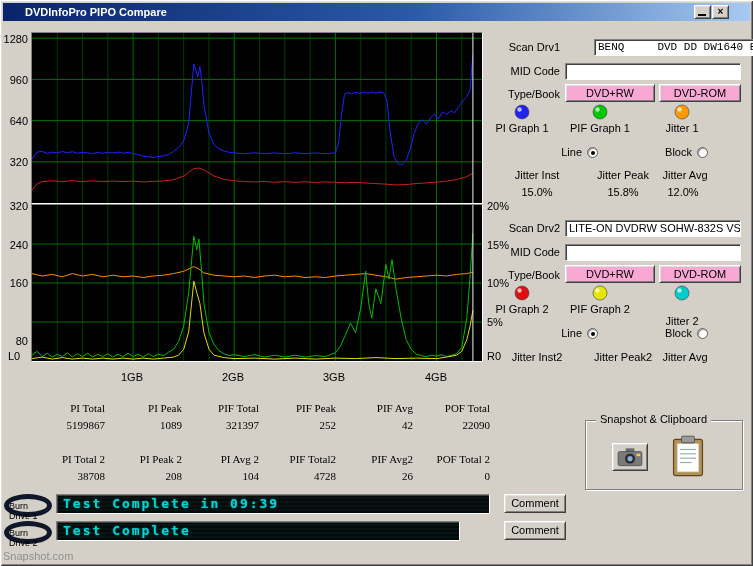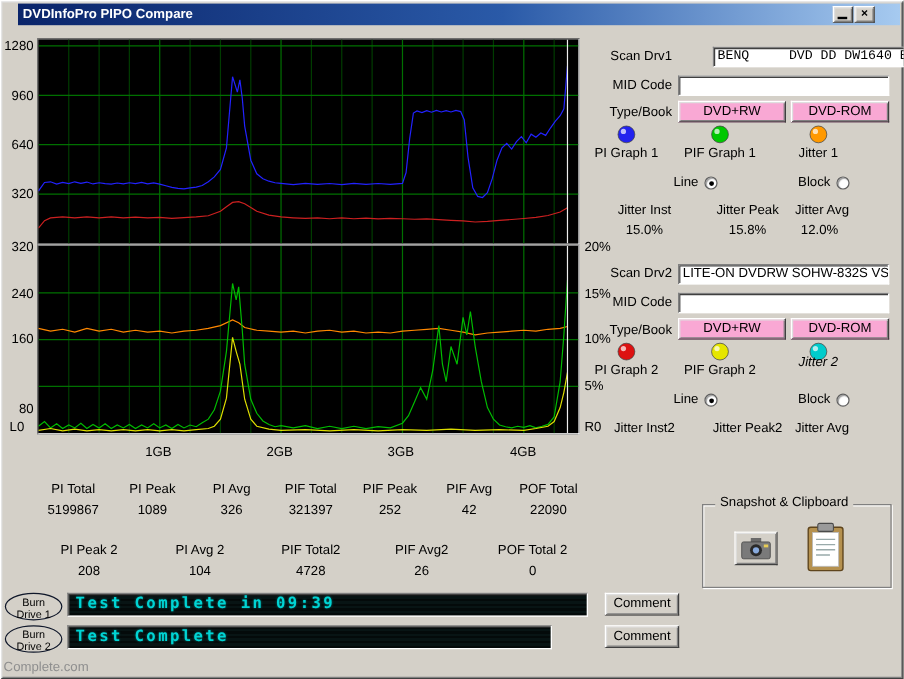--- a/index.html
+++ b/index.html
@@ -1,38 +1,38 @@
 <!DOCTYPE html>
 <html><head>
 <meta charset="utf-8">
 <style>
   *{margin:0;padding:0;box-sizing:border-box;}
   html,body{width:753px;height:566px;}
   body{position:relative;background:#d4d0c8;font-family:"Liberation Sans",sans-serif;font-size:11px;color:#000;overflow:hidden;}
   .frame{position:absolute;inset:0;background:#d4d0c8;box-shadow:inset 1px 1px 0 #ffffff,inset -1px -1px 0 #404040,inset 2px 2px 0 #dfdfdf,inset -2px -2px 0 #808080;}
-  .titlebar{position:absolute;left:3px;top:3px;right:3px;height:18px;background:linear-gradient(90deg,#0a246a,#2a5aa8 55%,#a6caf0);color:#fff;font-weight:bold;font-size:11px;line-height:18px;padding-left:4px;margin-left:12px;}
+  .titlebar{position:absolute;left:3px;top:3px;right:3px;height:18px;background:linear-gradient(90deg,#0a246a,#2a5aa8 55%,#a6caf0);color:#fff;font-weight:bold;font-size:11px;line-height:18px;padding-left:22px;}
   .tbtn{position:absolute;top:2px;width:17px;height:14px;background:#d4d0c8;border:1px solid;border-color:#fff #404040 #404040 #fff;box-shadow:inset 1px 1px 0 #dfdfdf,inset -1px -1px 0 #808080;color:#000;font-size:10px;font-weight:bold;text-align:center;line-height:12px;cursor:pointer;}
   .minbar{position:absolute;left:3px;bottom:2px;width:8px;height:2px;background:#000;}
   .lab{position:absolute;font-size:11px;white-space:nowrap;}
   .rlab{text-align:right;}
   .clab{text-align:center;}
   .chartbox{position:absolute;background:#000;border:1px solid;border-color:#808080 #ffffff #ffffff #808080;}
   .chartbox svg{display:block;width:100%;height:100%;}
   .field{position:absolute;background:#fff;border:1px solid;border-color:#808080 #fff #fff #808080;box-shadow:inset 1px 1px 0 #404040;font-size:11px;line-height:13px;padding:1px 3px;white-space:pre;overflow:hidden;}
   .btn{position:absolute;background:#d4d0c8;border:1px solid;border-color:#fff #404040 #404040 #fff;box-shadow:inset 1px 1px 0 #dfdfdf,inset -1px -1px 0 #808080;font-size:11px;text-align:center;cursor:pointer;}
   .tbbox{position:absolute;background:#f9a8d4;border:1px solid;border-color:#fff #404040 #404040 #fff;box-shadow:inset 1px 1px 0 #dfdfdf,inset -1px -1px 0 #808080;font-size:11px;text-align:center;line-height:16px;}
   .radio{position:absolute;width:11px;height:11px;border-radius:50%;background:#fff;border:1px solid #606060;box-shadow:inset 1px 1px 1px #9a9a9a;}
   .radio.on::after{content:"";position:absolute;left:2.5px;top:2.5px;width:4px;height:4px;border-radius:50%;background:#000;}
   .statsrow{position:absolute;left:28px;width:462px;display:flex;}
-  .statcell{flex:1;text-align:center;}
+  .statcell{flex:1;text-align:right;font-family:Liberation Serif, serif;}
   .statval{margin-top:5px;}
   .groupbox{position:absolute;border:1px solid #808080;box-shadow:inset 1px 1px 0 #fff,1px 1px 0 #fff;}
   .legend{position:absolute;top:-8px;left:10px;background:#d4d0c8;padding:0 4px;font-size:11px;white-space:nowrap;}
   .lcd{position:absolute;background:repeating-linear-gradient(0deg,#040a0a 0 2px,#081414 2px 4px);border:1px solid;border-color:#808080 #fff #fff #808080;box-shadow:inset 1px 1px 0 #404040;color:#00d4d4;font-family:"DejaVu Sans Mono",monospace;font-weight:bold;font-size:13px;letter-spacing:2px;line-height:18px;padding:0 6px;overflow:hidden;text-shadow:0 0 2px #007878;}
-  .oval{position:absolute;border:1px solid #0f172a;border-radius:50%;text-align:center;font-size:9px;line-height:10px;padding-top:2px;}
+  .oval{position:absolute;border:5px solid #0f172a;border-radius:50%;font-size:9px;line-height:10px;padding-top:2px;}
   .watermark{position:absolute;font-size:11px;color:#8f8f8f;}
   .ball{position:absolute;}
 </style>
 </head>
 <body>
 
 <div class="frame"></div>
 
 <div class="titlebar">
   <span>DVDInfoPro PIPO Compare</span>
@@ -172,62 +172,62 @@
 <svg class="ball" style="left:592px;top:285px;" width="16" height="16">
     <circle cx="8" cy="8" r="7" stroke="#404040" stroke-width="0.6" fill="#e6e600"></circle>
     <circle cx="5.5" cy="5.5" r="2.2" fill="#ffffff" opacity="0.7"></circle>
   </svg>
 <svg class="ball" style="left:674px;top:285px;" width="16" height="16">
     <circle cx="8" cy="8" r="7" stroke="#404040" stroke-width="0.6" fill="#00cccc"></circle>
     <circle cx="5.5" cy="5.5" r="2.2" fill="#ffffff" opacity="0.7"></circle>
   </svg>
 <div class="lab clab" style="left:492px;top:303px;width:60px;">PI Graph 2</div>
 <div class="lab clab" style="left:566px;top:303px;width:68px;">PIF Graph 2</div>
-<div class="lab clab" style="left:652px;top:296px;width:60px;font-style:italic;">Jitter 2</div>
+<div class="lab clab" style="left:652px;top:315px;width:60px;">Jitter 2</div>
 
 <div class="lab rlab" style="left:548px;top:327px;width:34px;">Line</div>
 <div class="radio on" id="radio2-line" style="left:587px;top:328px;"></div>
 <div class="lab rlab" style="left:654px;top:327px;width:38px;">Block</div>
 <div class="radio" id="radio2-block" style="left:697px;top:328px;"></div>
 
 <div class="lab clab" style="left:504px;top:351px;width:66px;">Jitter Inst2</div>
 <div class="lab clab" style="left:588px;top:351px;width:70px;">Jitter Peak2</div>
 <div class="lab clab" style="left:650px;top:351px;width:70px;">Jitter Avg</div>
 
 <div class="statsrow" style="top:402px;">
   <div class="statcell">
       <div>PI Total</div>
       <div class="statval">5199867</div>
     </div>
   <div class="statcell">
       <div>PI Peak</div>
       <div class="statval">1089</div>
     </div>
   <div class="statcell">
-      <div>PI Avg</div>
-      <div class="statval">326</div>
-    </div>
-  <div class="statcell">
       <div>PIF Total</div>
       <div class="statval">321397</div>
     </div>
   <div class="statcell">
       <div>PIF Peak</div>
       <div class="statval">252</div>
     </div>
   <div class="statcell">
       <div>PIF Avg</div>
       <div class="statval">42</div>
     </div>
   <div class="statcell">
       <div>POF Total</div>
       <div class="statval">22090</div>
     </div>
 </div>
 <div class="statsrow" style="top:453px;">
+  <div class="statcell">
+      <div>PI Total 2</div>
+      <div class="statval">38708</div>
+    </div>
   <div class="statcell">
       <div>PI Peak 2</div>
       <div class="statval">208</div>
     </div>
   <div class="statcell">
       <div>PI Avg 2</div>
       <div class="statval">104</div>
     </div>
   <div class="statcell">
       <div>PIF Total2</div>
@@ -274,13 +274,13 @@
 <div class="lcd" style="left:56px;top:494px;width:434px;height:20px;">Test Complete in 09:39</div>
 <div class="btn" style="left:504px;top:494px;width:62px;height:19px;line-height:17px;">Comment</div>
 
 <div class="oval" style="left:4px;top:521px;width:48px;height:23px;">
   <div>Burn</div>
   <div>Drive 2</div>
 </div>
 <div class="lcd" style="left:56px;top:521px;width:404px;height:20px;">Test Complete</div>
 <div class="btn" style="left:504px;top:521px;width:62px;height:19px;line-height:17px;">Comment</div>
 
-<div class="watermark" style="left:3px;top:550px;">Complete.com</div>
+<div class="watermark" style="left:3px;top:550px;">Snapshot.com</div>
 
 </body></html>

